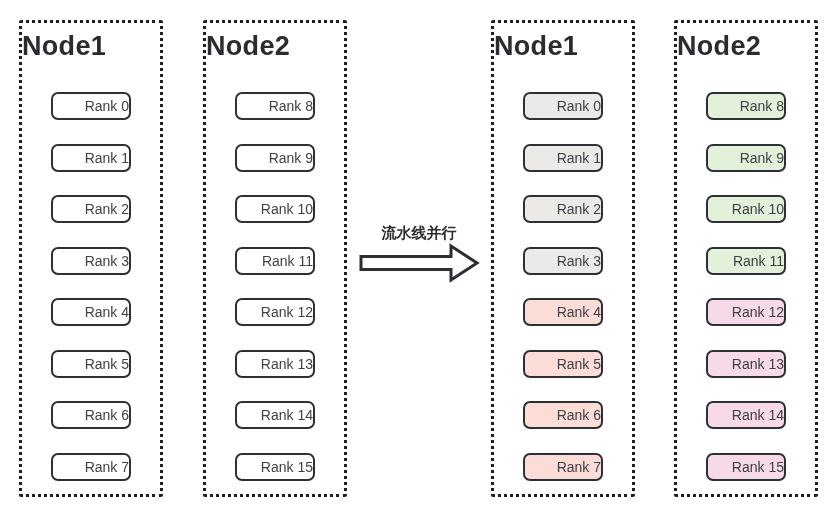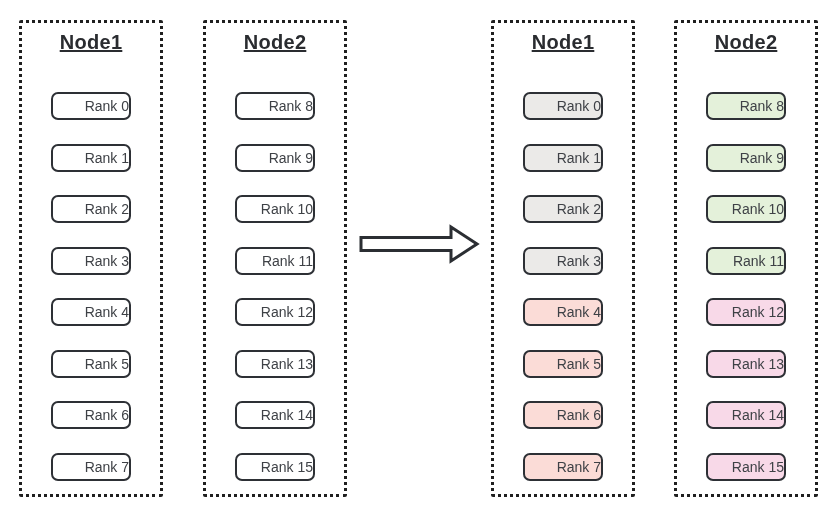--- a/index.html
+++ b/index.html
@@ -16,26 +16,25 @@
     top: 20px;
     width: 144px;
     height: 477px;
     border: 3px dotted #1f1f1f;
     border-radius: 2px;
     box-sizing: border-box;
     background: #ffffff;
   }
   .col-title {
     margin-top: 8px;
-    text-align: center;
-    font-size: 20px;
+    text-align: left;
+    font-size: 27px;
     font-weight: 700;
     color: #2a2c30;
     letter-spacing: 0.3px;
-    text-decoration: underline;
   }
   .rank-box {
     position: absolute;
     left: 50%;
     transform: translateX(-50%);
     width: 80px;
     height: 28px;
     border: 2px solid #2d3035;
     border-radius: 7px;
     box-sizing: border-box;
@@ -172,17 +171,18 @@
         <div class="rank-box" style="top: 378px; background: rgb(248, 217, 232); border-color: rgb(45, 48, 53); color: rgb(62, 65, 70);">
           <span>Rank 14</span>
         </div>
         <div class="rank-box" style="top: 429.5px; background: rgb(248, 217, 232); border-color: rgb(45, 48, 53); color: rgb(62, 65, 70);">
           <span>Rank 15</span>
         </div>
       </div>
     </div>
 
   <div class="arrow-wrap">
+    <div class="arrow-label">流水线并行</div>
     <svg class="arrow-svg" width="121" height="40" viewBox="0 0 121 40" aria-hidden="true">
       <path d="M 2 13.5 L 92 13.5 L 92 3 L 118 20 L 92 37 L 92 26.5 L 2 26.5 Z" fill="#ffffff" stroke="#2b2e33" stroke-width="3" stroke-linejoin="miter"></path>
     </svg>
   </div>
 </div>
 
 </body></html>

